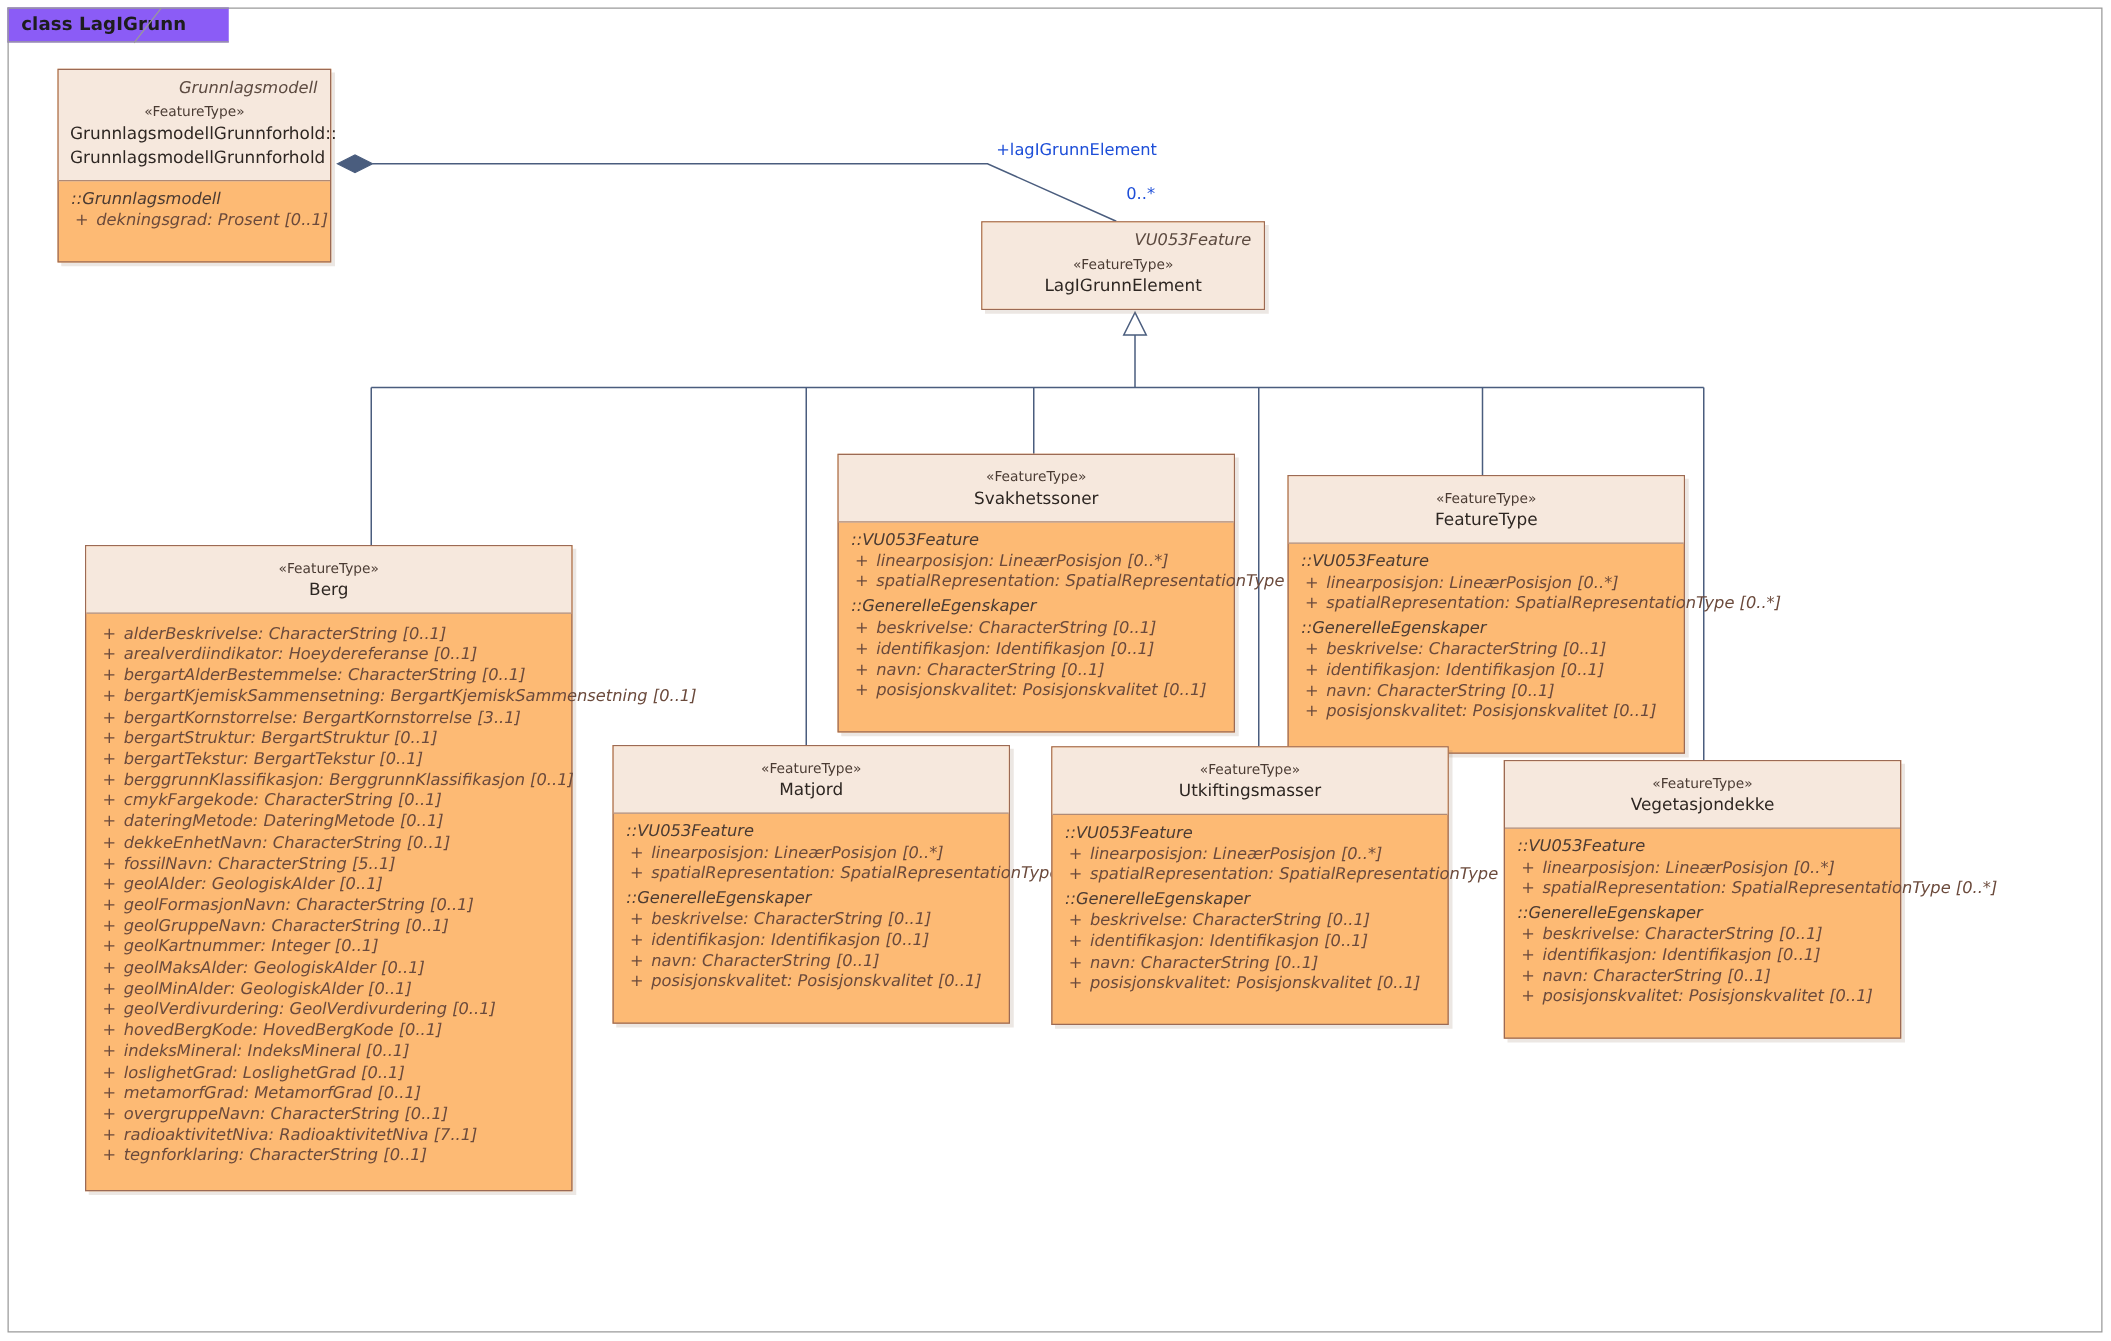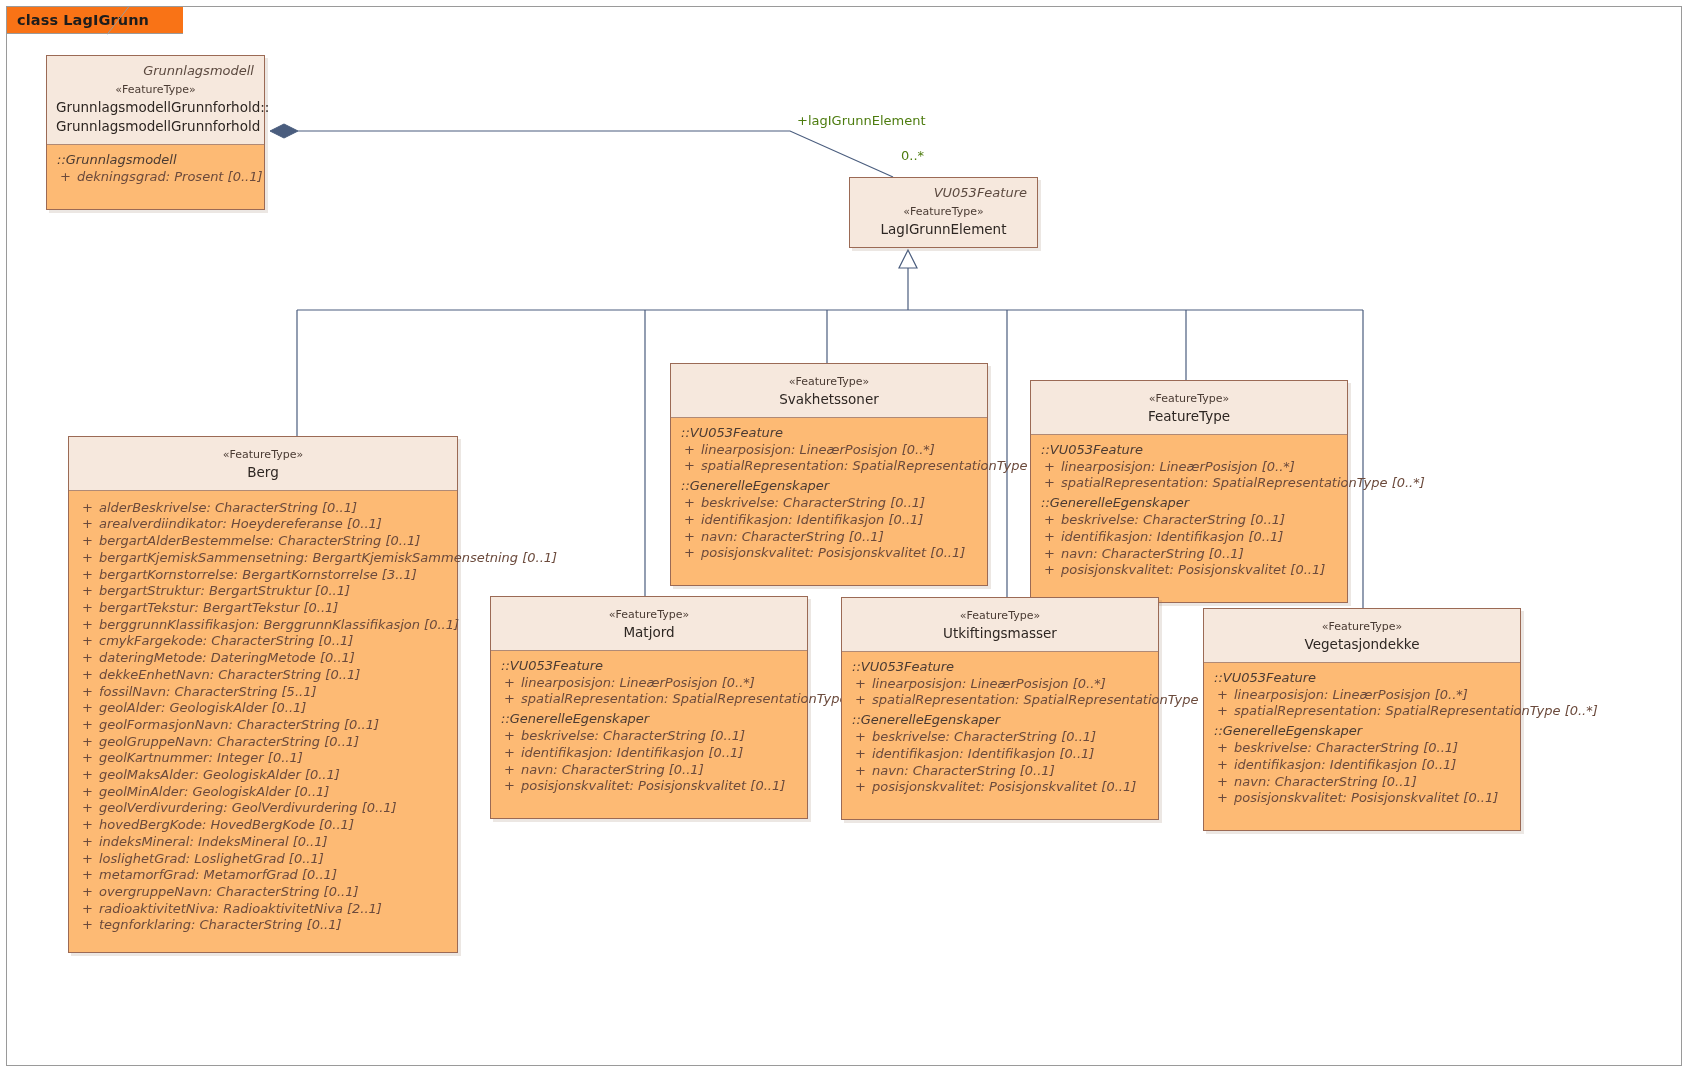--- a/index.html
+++ b/index.html
@@ -31,21 +31,21 @@
     box-sizing: border-box;
     background: transparent;
   }
   .frame-tab {
     position: absolute;
     left: 6px;
     top: 6px;
     height: 28px;
     box-sizing: border-box;
     border-right: none;
-    background: #f97316;
+    background: #8b5cf6;
     display: flex;
     align-items: center;
     padding: 0 34px 0 10px;
     font-size: 14.5px;
     font-weight: bold;
     color: #1d1d1d;
     letter-spacing: .1px;
     white-space: nowrap;
   }
   .frame-tab-cut {
@@ -127,21 +127,21 @@
     padding-left: 5px;
     box-sizing: border-box;
     color: #6b4a3c;
   }
   .attr .sig { flex: 1 1 auto; font-style: italic; }
 
   
   .edge-label {
     position: absolute;
     font-size: 13px;
-    color: #4d7c0f;
+    color: #1d4ed8;
     white-space: nowrap;
   }
 </style>
 </head>
 <body>
 
 <div id="canvas">
 
   <div class="frame"></div>
   <div class="frame-tab" style="border-top:1px solid #9a9a9a;border-left:1px solid #9a9a9a;border-bottom:1px solid #9a9a9a;">
@@ -190,21 +190,21 @@
     </div>
     <div class="body">
       <div class="grp first">::Grunnlagsmodell</div>
       <div class="attr">
         <span class="vis">+</span>
         <span class="sig">dekningsgrad: Prosent [0..1]</span>
       </div>
     </div>
   </div>
 
-  <div class="uml" style="left:849px; top:177px; width:189px;">
+  <div class="uml" style="left:785px; top:177px; width:227px;">
     <div class="hdr no-div">
       <div class="ns-row">VU053Feature</div>
       <div class="stereo">«FeatureType»</div>
       <div class="cname">LagIGrunnElement</div>
     </div>
   </div>
 
   <div class="uml" style="left:68px; top:436px; width:390px; height:517px;">
     <div class="hdr" style="padding-top:10px;">
       <div class="stereo">«FeatureType»</div>
@@ -302,21 +302,21 @@
         <div class="attr">
           <span class="vis">+</span>
           <span class="sig">metamorfGrad: MetamorfGrad [0..1]</span>
         </div>
         <div class="attr">
           <span class="vis">+</span>
           <span class="sig">overgruppeNavn: CharacterString [0..1]</span>
         </div>
         <div class="attr">
           <span class="vis">+</span>
-          <span class="sig">radioaktivitetNiva: RadioaktivitetNiva [2..1]</span>
+          <span class="sig">radioaktivitetNiva: RadioaktivitetNiva [7..1]</span>
         </div>
         <div class="attr">
           <span class="vis">+</span>
           <span class="sig">tegnforklaring: CharacterString [0..1]</span>
         </div>
       </div>
   </div>
 
   <div class="uml" style="left:670px; top:363px; width:318px;">
     <div class="hdr" style="padding-top:10px;">

